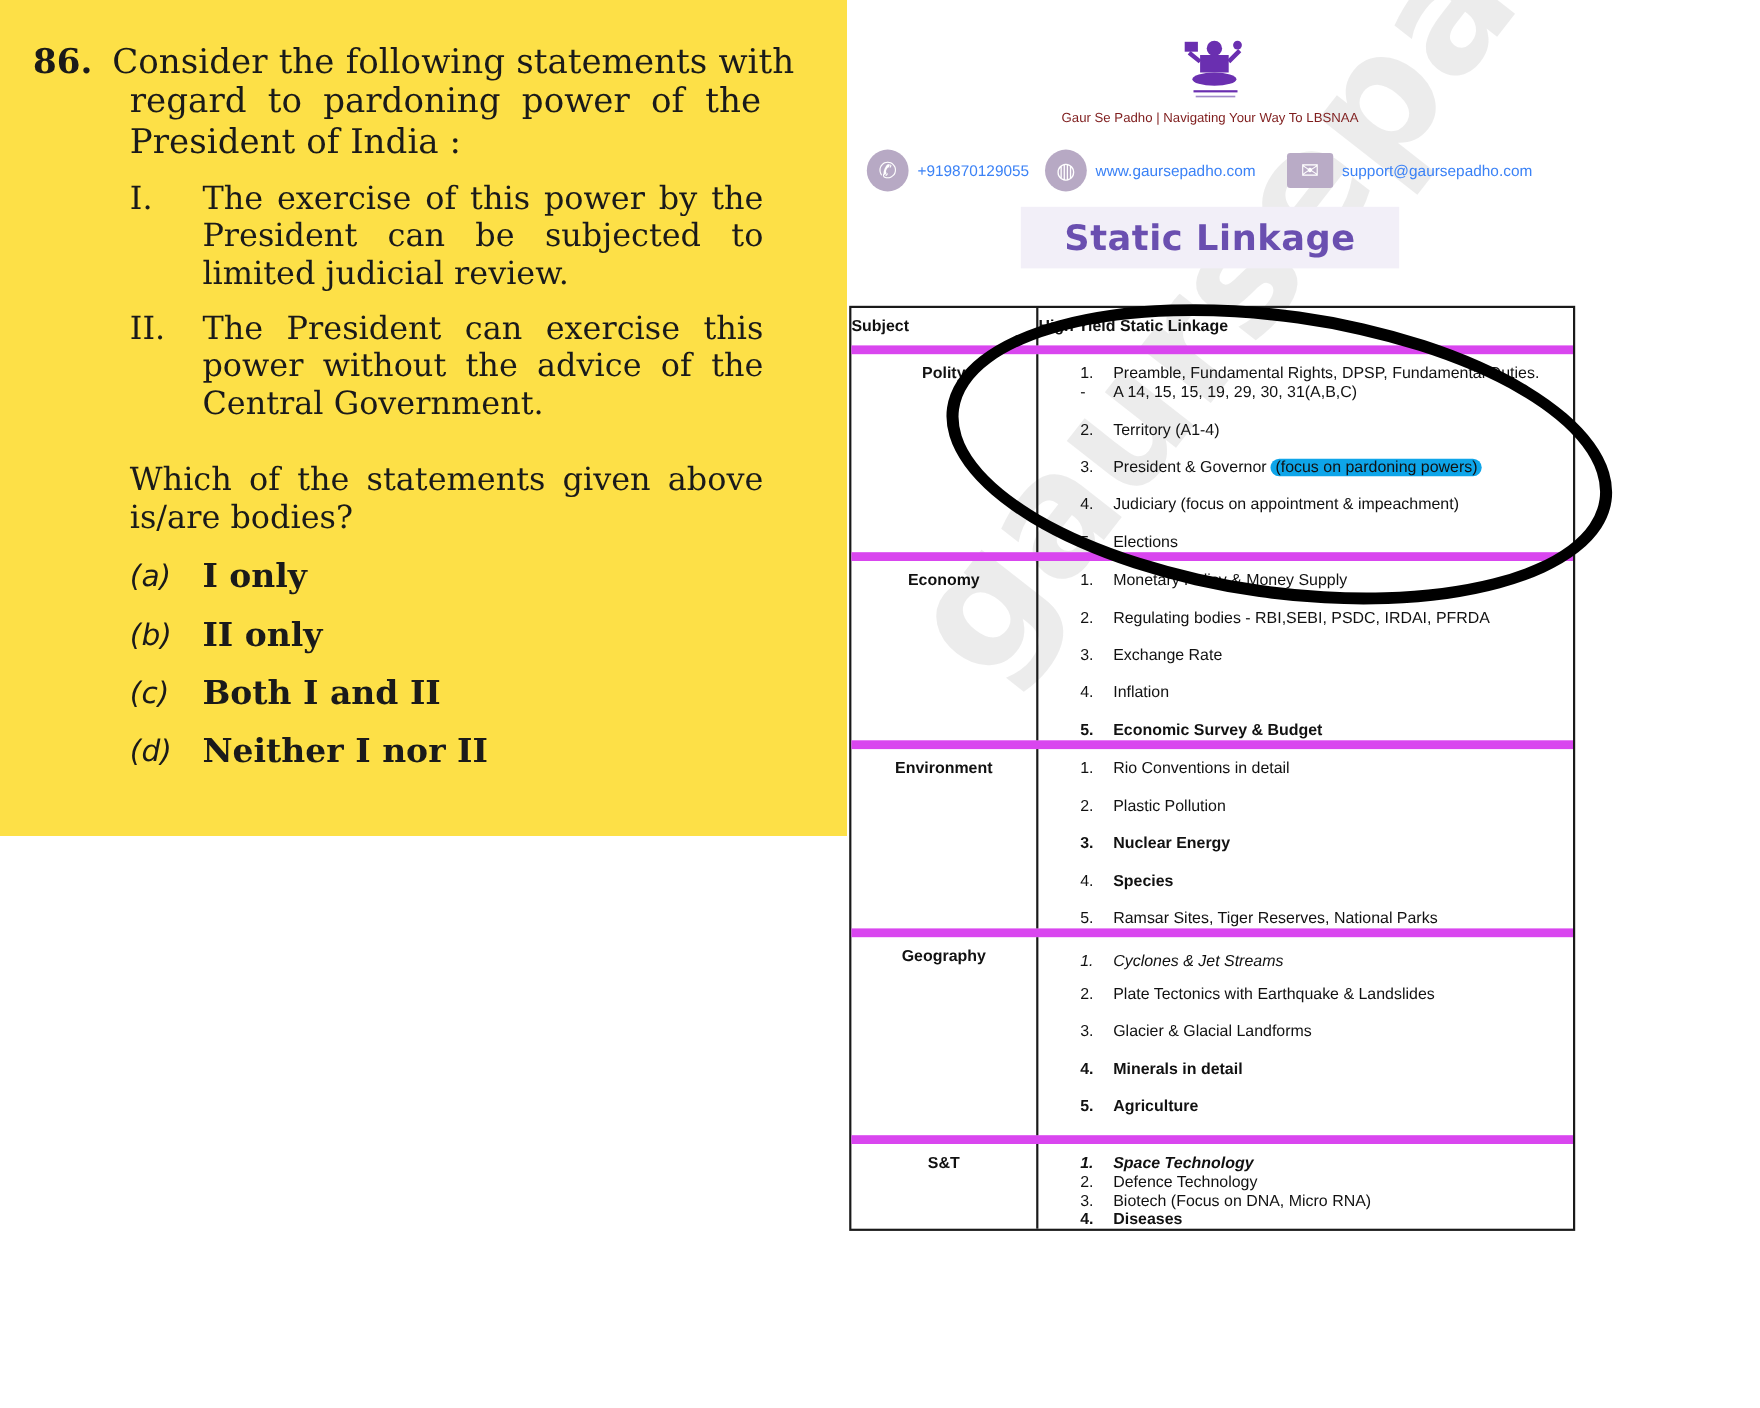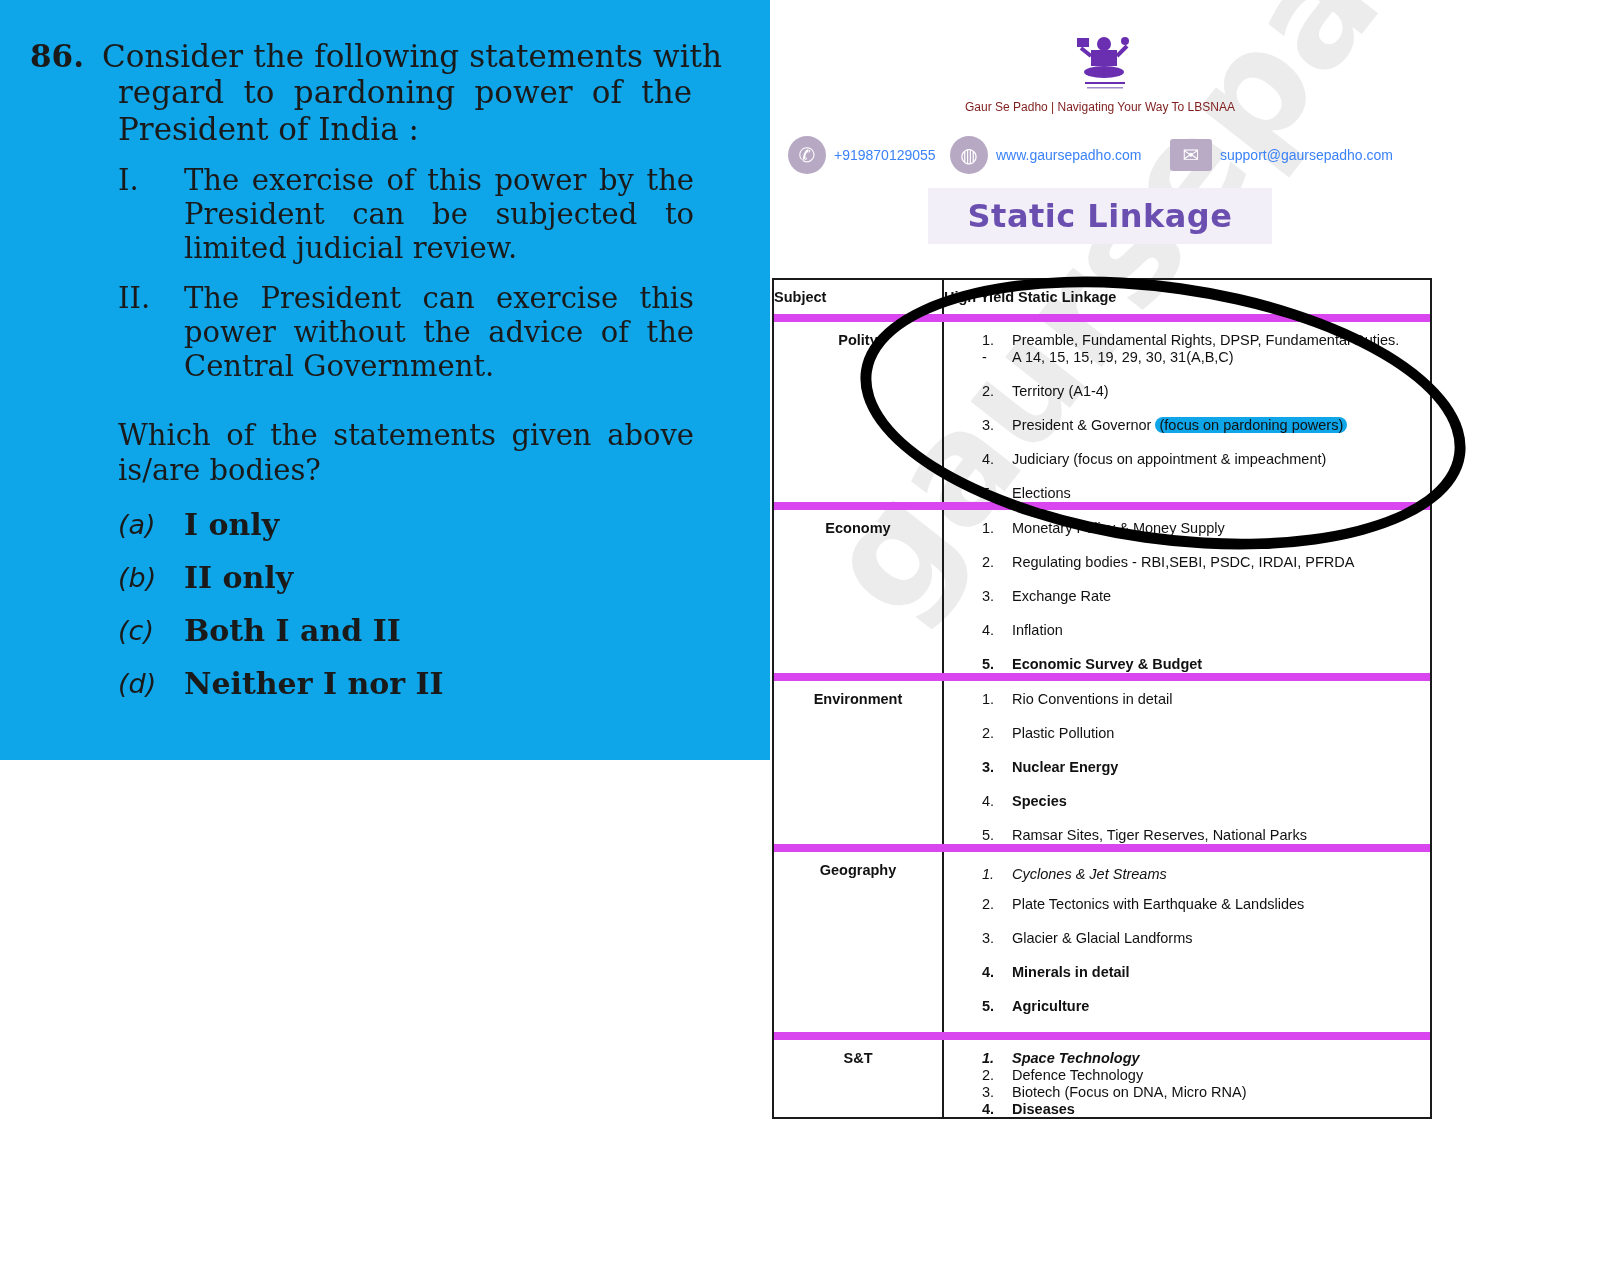--- a/index.html
+++ b/index.html
@@ -2,21 +2,21 @@
 <html><head>
 <meta charset="utf-8">
 <style>
   * { box-sizing: border-box; margin: 0; padding: 0; }
   html, body { width: 1600px; height: 1280px; background: #ffffff; overflow: hidden; }
   body { position: relative; font-family: "Liberation Sans", sans-serif; color: #111; }
 
   
   .question-panel {
     position: absolute; left: 0; top: 0; width: 770px; height: 760px;
-    background: #0ea5e9;
+    background: #fde047;
     font-family: "DejaVu Serif", serif;
     color: #1a1a1a;
   }
   .q-head { position: absolute; left: 30px; top: 38px; width: 690px; font-size: 31px; line-height: 37px; }
   .q-num { position: absolute; left: 0; top: 0; font-weight: bold; }
   .q-text-first { position: absolute; left: 72px; top: 0; width: 620px; text-align: justify; text-align-last: justify; }
   .q-stem { position: absolute; left: 118px; top: 38px; width: 574px; font-size: 31px; line-height: 37px; text-align: justify; }
 
   .stmt { position: absolute; left: 118px; width: 576px; font-size: 29px; line-height: 34px; }
   .stmt-num { position: absolute; left: 0; top: 0; }

